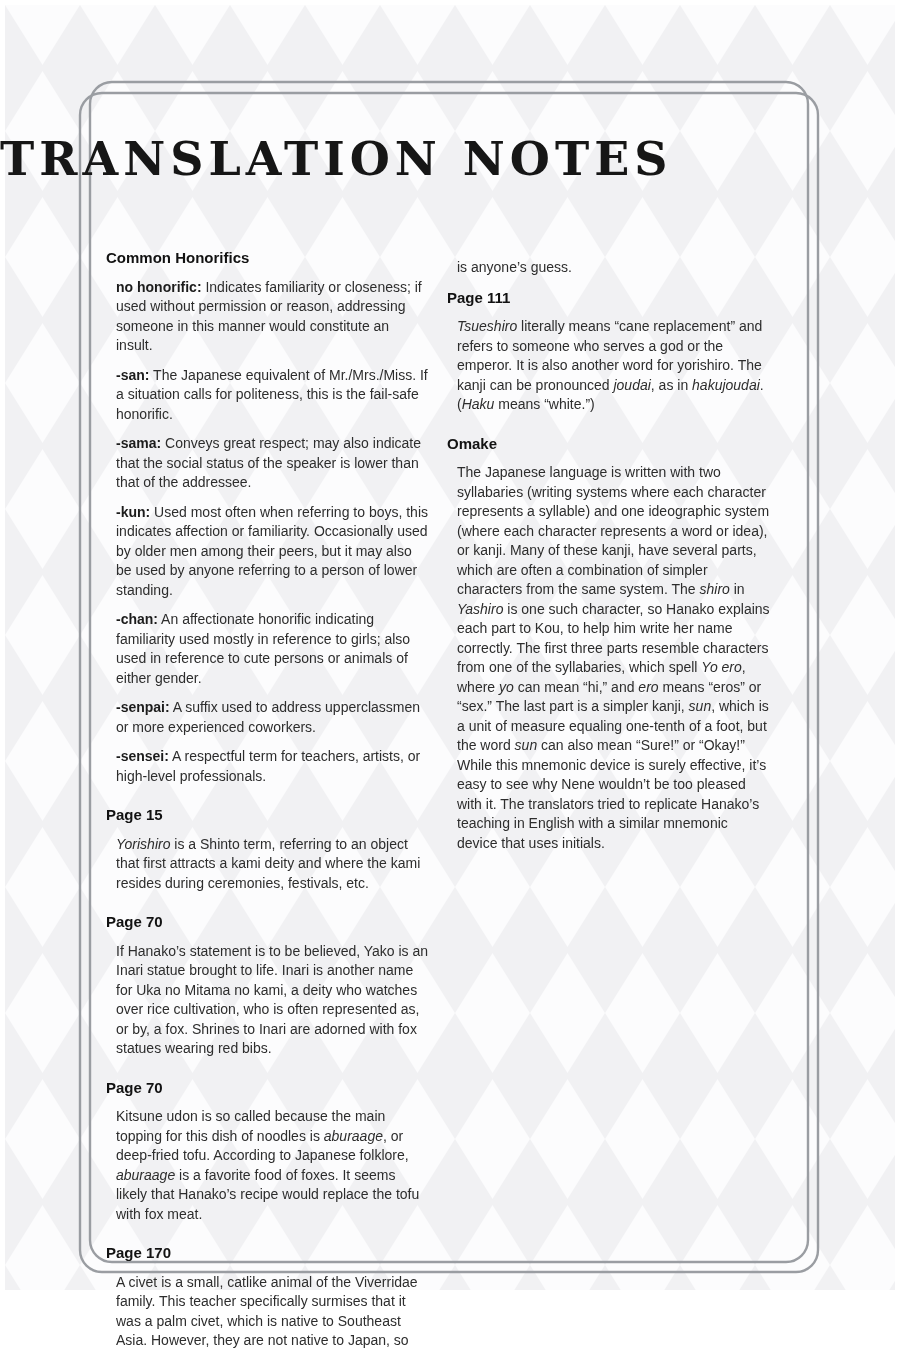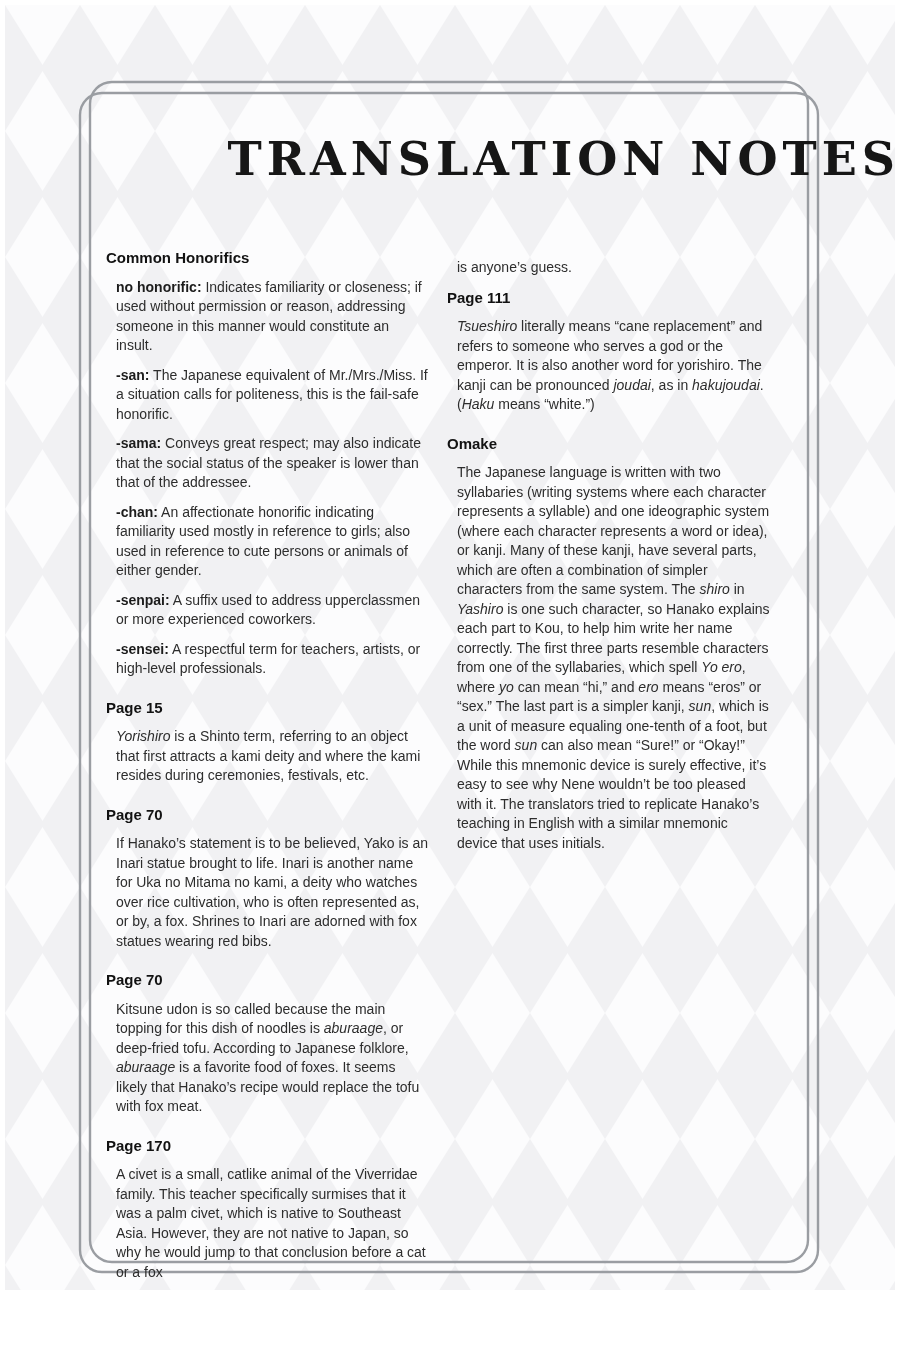--- a/index.html
+++ b/index.html
@@ -10,21 +10,21 @@
     --tri:#fcfcfd;
   }
   html,body{margin:0;padding:0;}
   body{
     width:900px;height:1350px;position:relative;background:#ffffff;overflow:hidden;
     font-family:"Liberation Sans",sans-serif;
   }
   .pattern-svg{position:absolute;left:5px;top:5px;display:block;}
   .frame-svg{position:absolute;left:0;top:0;display:block;}
   .title{
-    position:absolute;top:132px;left:0;width:100%;margin:0;text-align:right;
+    position:absolute;top:132px;left:0;width:100%;margin:0;text-align:left;
     font-family:"DejaVu Serif",serif;font-weight:700;font-size:46px;letter-spacing:5px;
     color:#161616;white-space:nowrap;
   }
   .columns{position:absolute;left:106px;top:248px;width:692px;display:flex;gap:8px;}
   .col{width:333px;}
   .block{margin:0;}
   .block.gap{margin-top:19px;}
   .h{font-weight:700;font-size:15px;line-height:19.5px;color:var(--head);}
   .t{margin:10px;font-size:14px;line-height:19.5px;color:var(--ink);}
   .t b{color:#1c1c1c;}
@@ -51,20 +51,21 @@
 
 <h1 class="title">TRANSLATION NOTES</h1>
 
 <div class="columns">
   <div class="col">
       <div class="block">
         <div class="h">Common Honorifics</div>
         <p class="t"><b>no honorific:</b> Indicates familiarity or closeness; if used without permission or reason, addressing someone in this manner would constitute an insult.</p>
         <p class="t"><b>-san:</b> The Japanese equivalent of Mr./Mrs./Miss. If a situation calls for politeness, this is the fail-safe honorific.</p>
         <p class="t"><b>-sama:</b> Conveys great respect; may also indicate that the social status of the speaker is lower than that of the addressee.</p>
+        <p class="t"><b>-kun:</b> Used most often when referring to boys, this indicates affection or familiarity. Occasionally used by older men among their peers, but it may also be used by anyone referring to a person of lower standing.</p>
         <p class="t"><b>-chan:</b> An affectionate honorific indicating familiarity used mostly in reference to girls; also used in reference to cute persons or animals of either gender.</p>
         <p class="t"><b>-senpai:</b> A suffix used to address upperclassmen or more experienced coworkers.</p>
         <p class="t"><b>-sensei:</b> A respectful term for teachers, artists, or high-level professionals.</p>
       </div>
       <div class="block gap">
         <div class="h">Page 15</div>
         <p class="t"><i>Yorishiro</i><span> is a Shinto term, referring to an object that first attracts a kami deity and where the kami resides during ceremonies, festivals, etc.</span></p>
       </div>
       <div class="block gap">
         <div class="h">Page 70</div>

